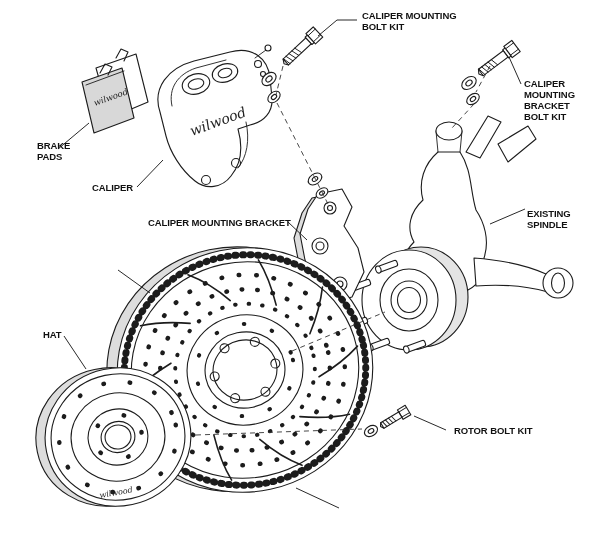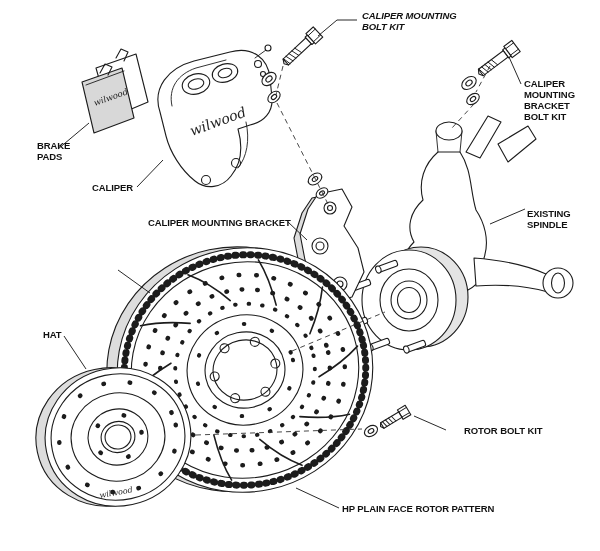--- a/index.html
+++ b/index.html
@@ -233,29 +233,28 @@
       <path d="M137,187 L163,160"></path>
       <path d="M288,222 L307,240"></path>
       <path d="M525,209 L490,224"></path>
       <path d="M118,270 L150,293"></path>
       <path d="M64,336 L86,369"></path>
       <path d="M446,430 L414,416"></path>
       <path d="M339,508 L296,488"></path>
     </g>
   </svg>
 
-  <div class="label" style="left:362px;top:10px;font-style:italic;">CALIPER MOUNTING
+  <div class="label" style="left:362px;top:10px;">CALIPER MOUNTING
 BOLT KIT</div>
   <div class="label" style="left:524px;top:78px;">CALIPER
 MOUNTING
 BRACKET
 BOLT KIT</div>
   <div class="label" style="left:37px;top:140px;">BRAKE
 PADS</div>
   <div class="label" style="left:92px;top:182px;">CALIPER</div>
   <div class="label" style="left:148px;top:217px;">CALIPER MOUNTING BRACKET</div>
   <div class="label" style="left:527px;top:208px;">EXISTING
 SPINDLE</div>
   <div class="label" style="left:43px;top:329px;">HAT</div>
-  <div class="label" style="left:464px;top:425px;text-align:center;">ROTOR BOLT KIT</div>
-  <div class="label" style="left:342px;top:503px;">HP PLAIN FACE ROTOR PATTERN</div>
+  <div class="label" style="left:454px;top:425px;text-align:center;">ROTOR BOLT KIT</div>
 
 </div>
 
 </body></html>

